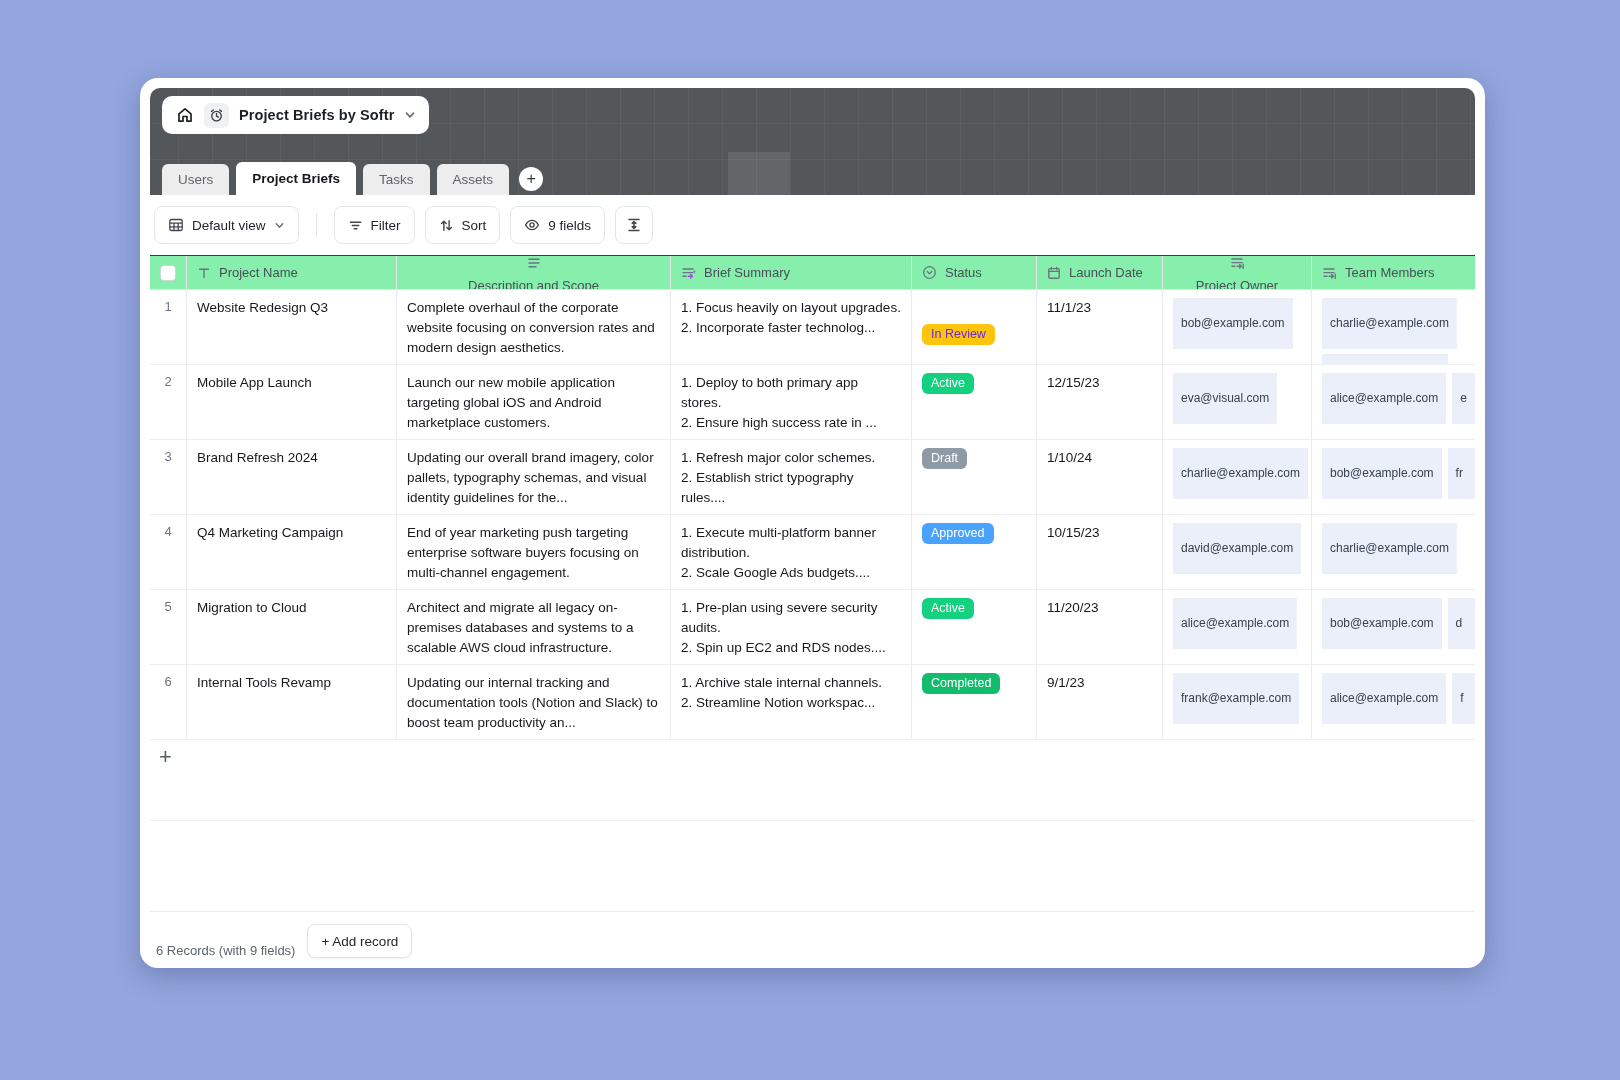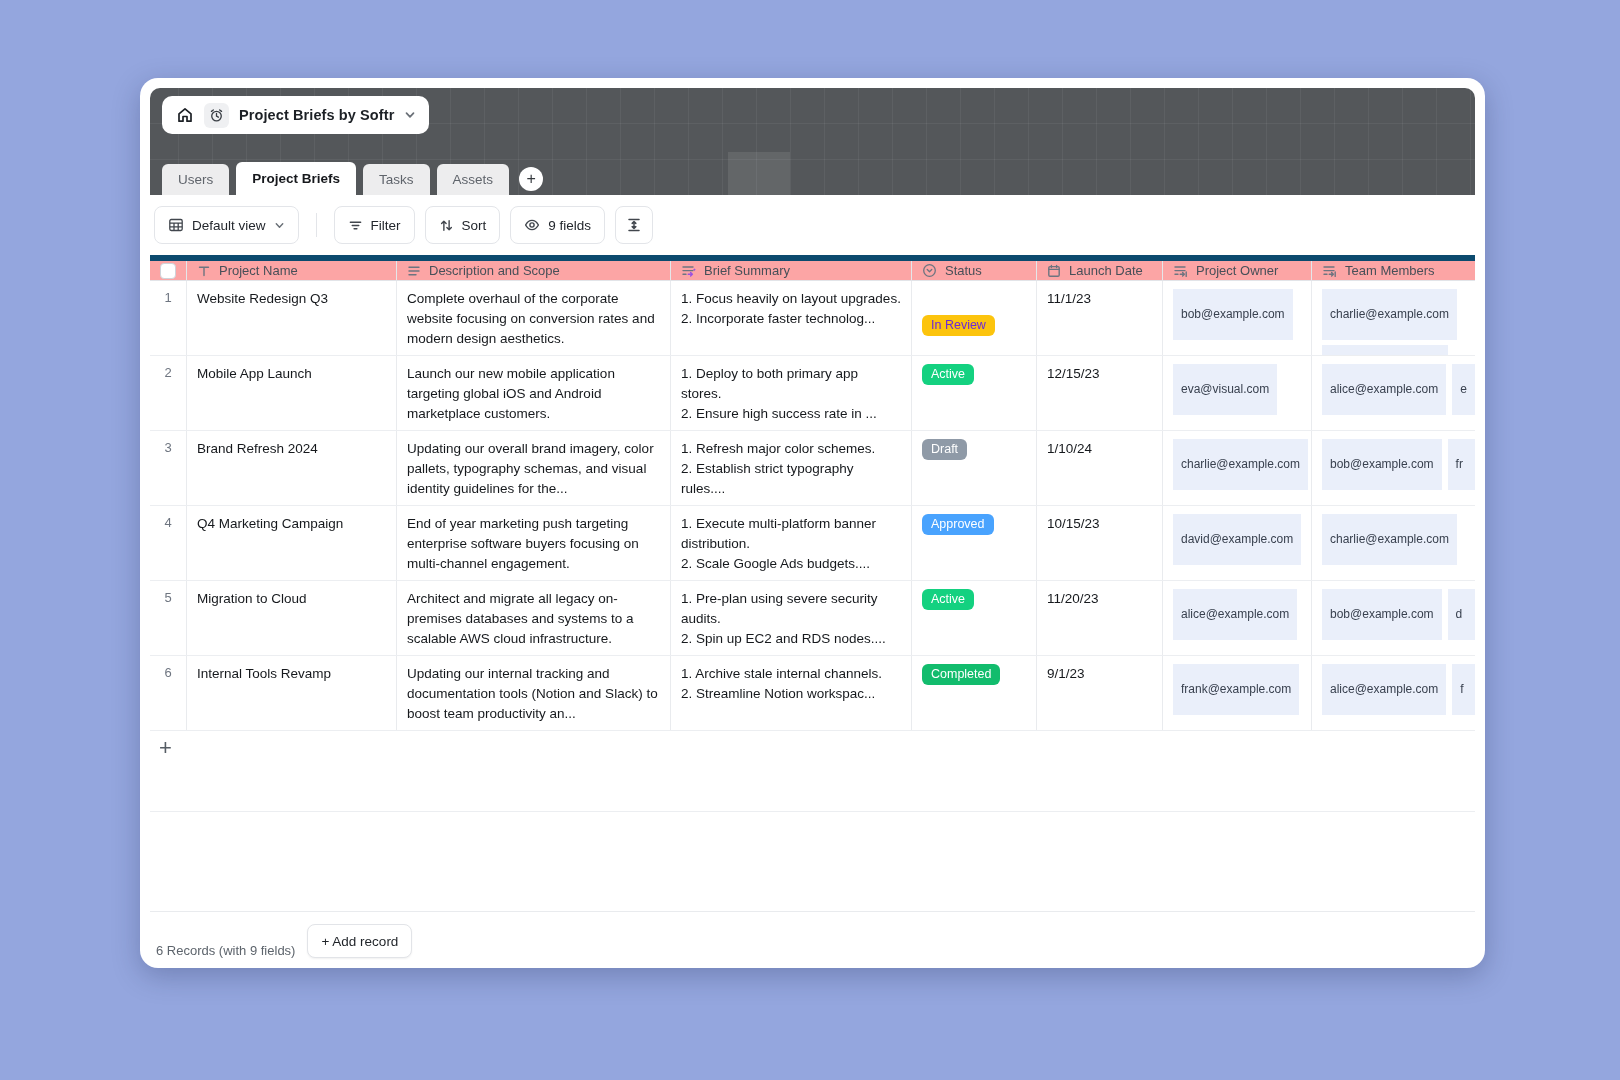--- a/index.html
+++ b/index.html
@@ -41,21 +41,21 @@
   
   .toolbar{flex:none;height:60px;background:#fff;display:flex;align-items:center;gap:10px;padding:0 4px;}
   .tbtn{height:36px;border:1px solid #e3e5e9;border-radius:8px;background:#fff;display:flex;align-items:center;
         gap:8px;padding:0 13px;font-size:13.5px;color:#23272d;cursor:pointer;white-space:nowrap;}
   .tbtn .lbl{font-weight:500;}
   .tb-divider{width:1px;height:24px;background:#e3e5e9;margin:0 7px;}
   .icon{display:inline-flex;align-items:center;justify-content:center;color:#41464d;}
   .icon svg{display:block;}
   
   .table-wrap{flex:1;overflow:hidden;display:flex;flex-direction:column;background:#fff;}
-  .thead{display:flex;flex:none;height:26px;background:#fca5a5;border-top:6px solid #0c4a6e;border-bottom:1px solid #e2e4e8;box-sizing:border-box;}
+  .thead{display:flex;flex:none;height:35px;background:#86efac;border-top:1px solid #0c4a6e;border-bottom:1px solid #e2e4e8;box-sizing:border-box;}
   .th{display:flex;align-items:center;gap:8px;padding:0 10px;font-size:13px;color:#484f58;
       border-right:1px solid #e5e7ea;box-sizing:border-box;flex:none;overflow:hidden;white-space:nowrap;cursor:pointer;}
   .th .icon{color:#6d7480;}
   .th-check{display:flex;align-items:center;justify-content:center;border-right:1px solid #e5e7ea;box-sizing:border-box;flex:none;}
   .checkbox{width:14px;height:14px;border:1.5px solid #cfd3d9;border-radius:4px;background:#fff;cursor:pointer;}
   .tr{display:flex;flex:none;height:75px;border-bottom:1px solid #eceef1;box-sizing:border-box;background:#fff;}
   .td{box-sizing:border-box;border-right:1px solid #e9ebee;padding:8px 10px;font-size:13.5px;color:#16191d;
       line-height:20px;flex:none;overflow:hidden;}
   .td-num{box-sizing:border-box;border-right:1px solid #e9ebee;flex:none;text-align:center;color:#6e7580;
       font-size:13px;padding-top:9px;}
@@ -173,21 +173,21 @@
         <span class="checkbox"></span>
       </div>
     <div class="th" style="width: 210px;">
           <span class="icon">
             <svg width="14" height="14" viewBox="0 0 14 14" fill="none" stroke="currentColor" stroke-width="1.4" stroke-linecap="round">
               <path d="M2.5 3.2 H11.5 M7 3.2 V11.5"></path>
             </svg>
           </span>
           <span>Project Name</span>
         </div>
-        <div class="th" style="width: 274px;">
+        <div class="th" style="width: 274px; flex-direction: column;">
           <span class="icon">
             <svg width="14" height="14" viewBox="0 0 14 14" fill="none" stroke="currentColor" stroke-width="1.4" stroke-linecap="round">
               <path d="M2 3.2 H12 M2 7 H12 M2 10.8 H9"></path>
             </svg>
           </span>
           <span>Description and Scope</span>
         </div>
         <div class="th" style="width: 241px;">
           <span class="icon">
             <svg width="15" height="14" viewBox="0 0 15 14" fill="none" stroke-linecap="round">
@@ -209,21 +209,21 @@
         </div>
         <div class="th" style="width: 126px;">
           <span class="icon">
             <svg width="14" height="14" viewBox="0 0 14 14" fill="none" stroke="currentColor" stroke-width="1.4" stroke-linecap="round">
               <rect x="1.8" y="2.6" width="10.4" height="9.6" rx="1.2"></rect>
               <path d="M4.4 1.4 V3.6 M9.6 1.4 V3.6 M1.8 5.4 H12.2"></path>
             </svg>
           </span>
           <span>Launch Date</span>
         </div>
-        <div class="th" style="width: 149px;">
+        <div class="th" style="width: 149px; flex-direction: column;">
           <span class="icon">
             <svg width="15" height="14" viewBox="0 0 15 14" fill="none" stroke="currentColor" stroke-width="1.4" stroke-linecap="round">
               <path d="M2 3 H12 M2 6.6 H12 M2 10.2 H5"></path>
               <path d="M7.2 10.2 H11.4 M11.4 10.2 L9.6 8.5 M11.4 10.2 L9.6 11.9"></path>
               <path d="M13.2 8 V12.4"></path>
             </svg>
           </span>
           <span>Project Owner</span>
         </div>
         <div class="th" style="width: 163px; border-right: none;">

